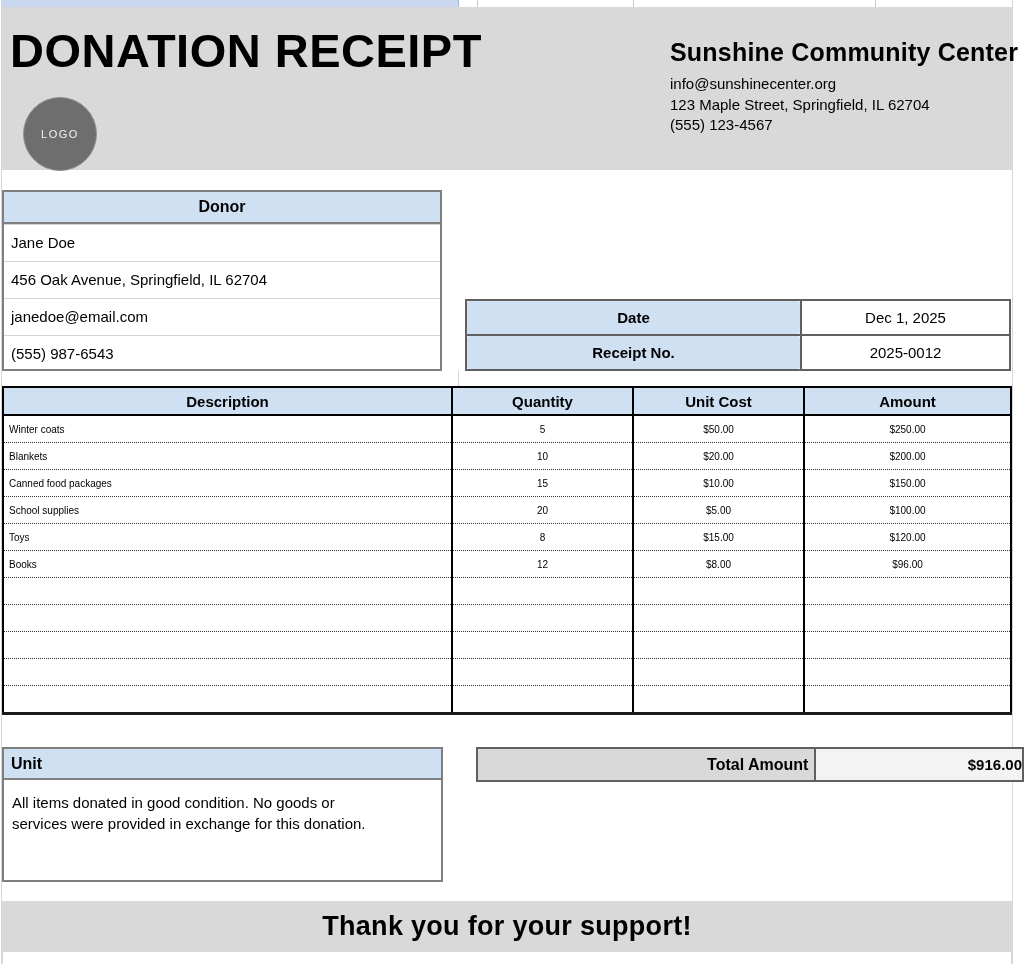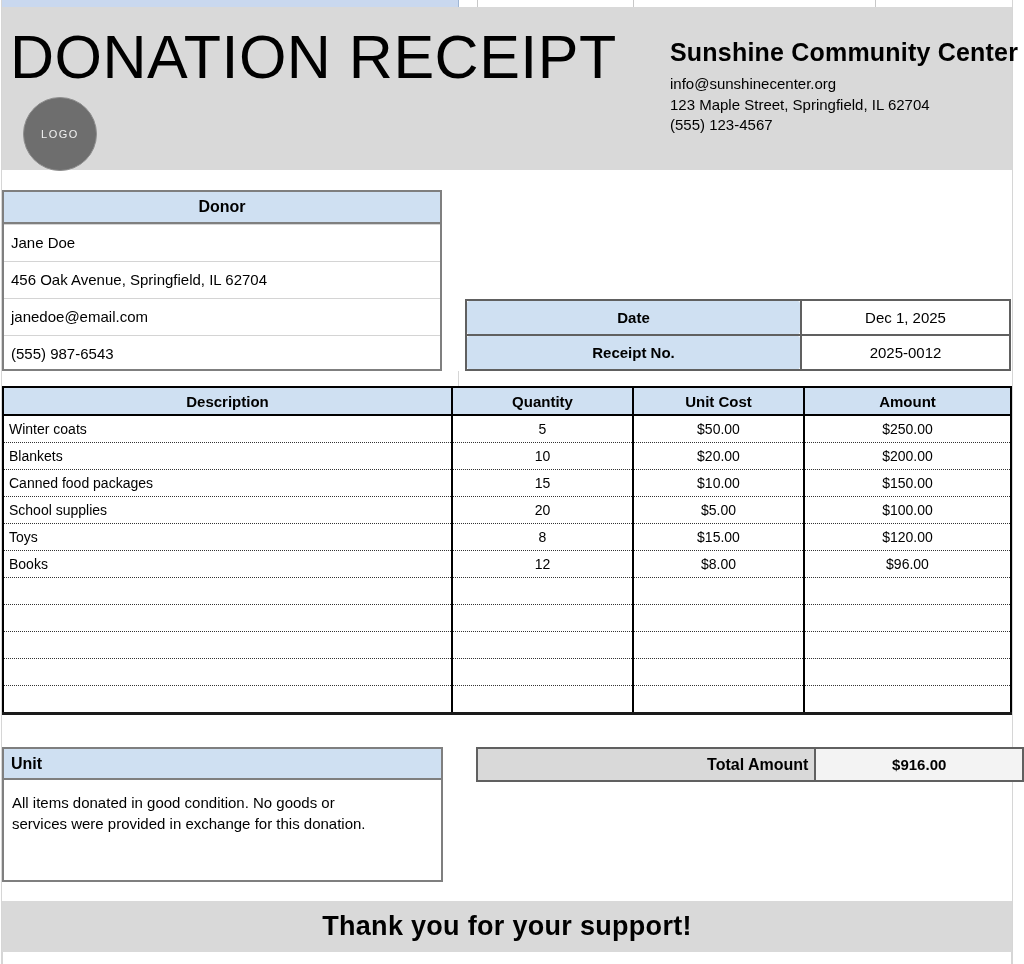--- a/index.html
+++ b/index.html
@@ -9,21 +9,21 @@
   }
   
   .vline{position:absolute;width:1px;background:#d6d6d6;top:0;height:964px;}
   .vseg{position:absolute;width:1px;background:#d6d6d6;}
   
   .top-strip{position:absolute;left:2px;top:0;width:1010px;height:7px;background:#fff;border-bottom:1px solid #c8c8c8;}
   .top-strip .blue{position:absolute;left:0;top:0;width:456px;height:7px;background:#c9d8ef;border-right:1px solid #9fb6d4;}
   .top-strip .g{position:absolute;top:0;height:7px;width:1px;background:#c8c8c8;}
   
   .header-band{position:absolute;left:2px;top:7px;width:1010px;height:163px;background:#d9d9d9;}
-  .title{position:absolute;left:8px;top:20px;font-size:61px;font-weight:normal;letter-spacing:0.5px;line-height:1;white-space:nowrap;}
+  .title{position:absolute;left:8px;top:20px;font-size:47px;font-weight:bold;letter-spacing:0.5px;line-height:1;white-space:nowrap;}
   .logo{position:absolute;left:21px;top:90px;width:74px;height:74px;border-radius:50%;
         background:#6e6e6e;border:1px solid #8f8f8f;box-sizing:border-box;
         display:flex;align-items:center;justify-content:center;}
   .logo span{color:#f2f2f2;font-size:11px;letter-spacing:1.5px;}
   .org{position:absolute;left:640px;top:28px;width:350px;margin-left:28px;}
   .org-name{font-size:25px;font-weight:bold;line-height:34px;letter-spacing:0.2px;margin-bottom:5px;}
   .org-line{font-size:15px;line-height:20.5px;}
   
   .donor-box{position:absolute;left:2px;top:190px;width:440px;height:181px;box-sizing:border-box;
              border:2px solid #7f7f7f;background:#fff;}
@@ -34,36 +34,36 @@
   .donor-row:first-of-type{border-top:none;}
   
   .meta{position:absolute;left:465px;top:299px;border-collapse:collapse;table-layout:fixed;}
   .meta td{border:2px solid #606060;height:33px;font-size:15px;text-align:center;padding:0;}
   .meta .lab{width:333px;background:#cfe0f2;font-weight:bold;border-radius:6px;}
   .meta .val{width:207px;background:#ffffff;}
   
   .items{position:absolute;left:2px;top:386px;border-collapse:collapse;table-layout:fixed;width:1008px;}
   .items th{background:#cfe0f2;border:2px solid #000;height:26px;font-size:15px;font-weight:bold;padding:0;}
   .items td{border-left:2px solid #000;border-right:2px solid #000;border-bottom:1px dotted #333;
-            height:26px;font-size:14px;padding:0 2px;overflow:hidden;white-space:nowrap;}
+            height:26px;font-size:10px;padding:0 2px;overflow:hidden;white-space:nowrap;}
   .items td.desc{text-align:left;padding-left:5px;}
   .items td.num{text-align:center;}
   .items tr.last-row td{border-bottom:3px solid #1a1a1a;}
   
   .notes-box{position:absolute;left:2px;top:747px;width:441px;box-sizing:border-box;
              border:2px solid #7f7f7f;background:#fff;}
   .notes-head{height:29px;background:#cfe0f2;border-bottom:2px solid #7f7f7f;
               font-weight:bold;font-size:16px;line-height:29px;padding-left:7px;}
   .notes-body{height:100px;box-sizing:border-box;padding:12px 10px 0 8px;font-size:15px;line-height:21px;}
   .notes-body p{margin:0;max-width:356px;}
   
   .total{position:absolute;left:476px;top:747px;border-collapse:collapse;table-layout:fixed;}
   .total td{border:2px solid #606060;height:31px;padding:0;}
   .total .lab{width:333px;background:#d9d9d9;font-weight:bold;font-size:16px;text-align:right;padding-right:6px;}
-  .total .val{width:207px;background:#f3f3f3;font-weight:bold;font-size:15px;text-align:center;}
+  .total .val{width:207px;background:#f3f3f3;font-weight:bold;font-size:15px;text-align:right;}
   
   .footer-band{position:absolute;left:2px;top:901px;width:1010px;height:51px;background:#d9d9d9;
                display:flex;align-items:center;justify-content:center;}
   .footer-band .msg{font-size:27px;font-weight:bold;letter-spacing:0.3px;}
   .bottom-strip{position:absolute;left:2px;top:952px;width:1010px;height:12px;background:#fff;
                 border-left:1px solid #d6d6d6;border-right:1px solid #d6d6d6;box-sizing:border-box;}
 </style>
 </head>
 <body>
 

